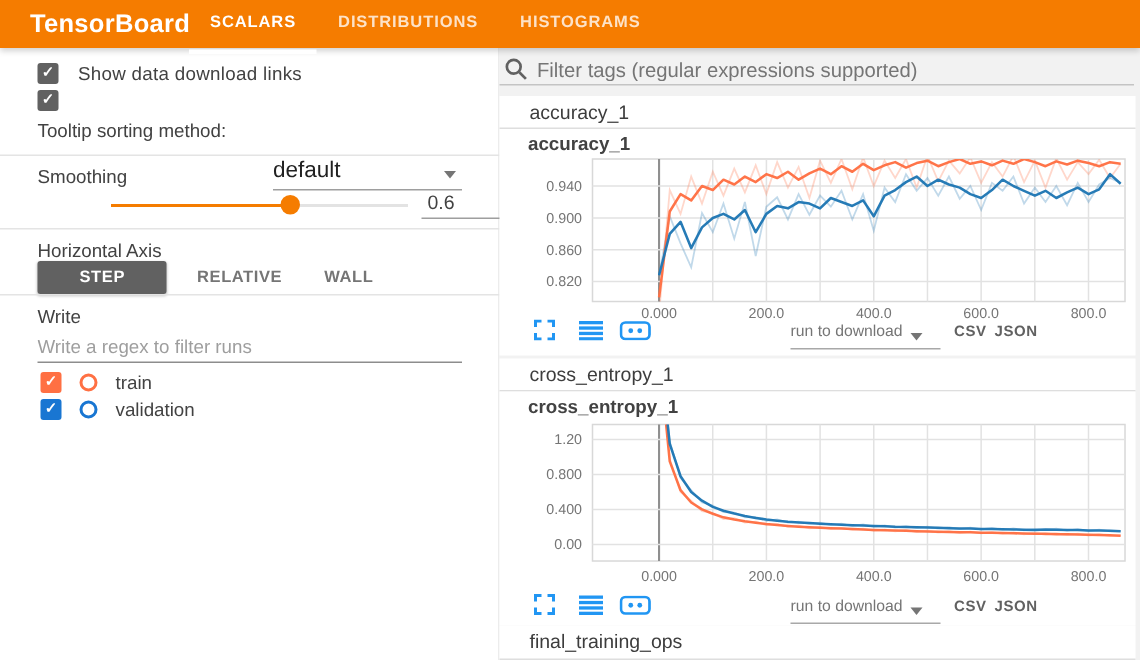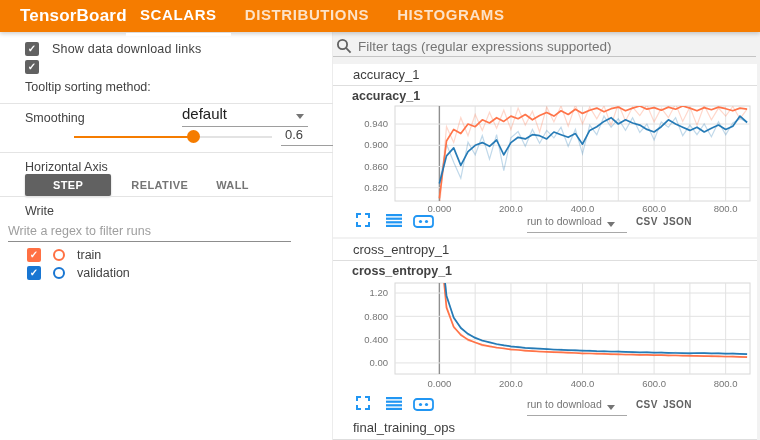--- a/index.html
+++ b/index.html
@@ -13,21 +13,21 @@
     position:absolute; left:0; top:0; width:760px; height:32px;
     background:#f57c00; box-shadow:0 2px 4px rgba(0,0,0,.18); z-index:5;
   }
   .logo {
     position:absolute; left:20px; top:0; height:32px; line-height:32px;
     color:#fff; font-size:17px; font-weight:700; letter-spacing:.2px;
   }
   .tabs { position:absolute; left:126px; top:0; height:32px; display:flex; }
   .tab {
     height:36px; line-height:30px; padding:0 14px; color:rgba(255,255,255,.78);
-    font-size:15px; font-weight:700; letter-spacing:.6px; cursor:pointer;
+    font-size:11px; font-weight:700; letter-spacing:.6px; cursor:pointer;
     border-bottom:3px solid transparent;
   }
   .tab.active { color:#fff; border-bottom:3px solid #fff; }
   
   .sidebar {
     position:absolute; left:0; top:32px; width:333px; height:408px;
     background:#fff; border-right:1px solid #ececec;
   }
   .srow { position:absolute; left:25px; display:flex; align-items:center; }
   .cb {
@@ -56,21 +56,21 @@
     border-bottom:1px solid #9e9e9e; font-size:13px; color:#424242; padding-left:4px;
   }
   .hax-btns { position:absolute; left:25px; top:142px; display:flex; align-items:center; }
   .hax-btn {
     height:22px; line-height:22px; font-size:11px; font-weight:700;
     letter-spacing:.4px; color:#757575; text-align:center; cursor:pointer;
     padding:0 14px; border-radius:2px;
   }
   .hax-btn.active { background:#616161; color:#fff; box-shadow:0 1px 2px rgba(0,0,0,.25); padding:0 28px; margin-right:6px; }
   .regex-input {
-    position:absolute; left:8px; top:188px; width:283px; height:22px;
+    position:absolute; left:25px; top:188px; width:283px; height:22px;
     border:none; outline:none; border-bottom:1px solid #8d8d8d;
     font-family:"Liberation Sans", sans-serif; font-size:12.5px; color:#424242; background:transparent;
   }
   .regex-input::placeholder { color:#9e9e9e; }
   .run-row { position:absolute; left:27px; display:flex; align-items:center; }
   .run-cb {
     width:14px; height:14px; border-radius:2px; color:#fff; font-size:10px;
     font-weight:700; line-height:14px; text-align:center; flex:none; cursor:pointer;
   }
   .run-circle { width:12px; height:12px; border-radius:50%; border:2px solid #999; margin-left:12px; flex:none; cursor:pointer; }

